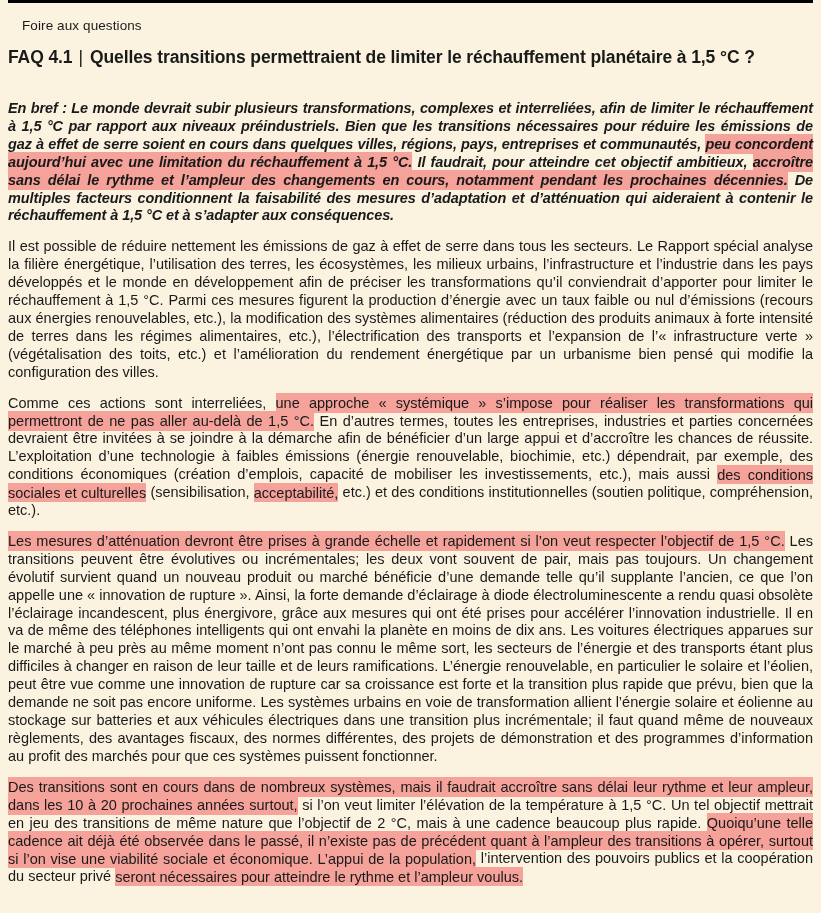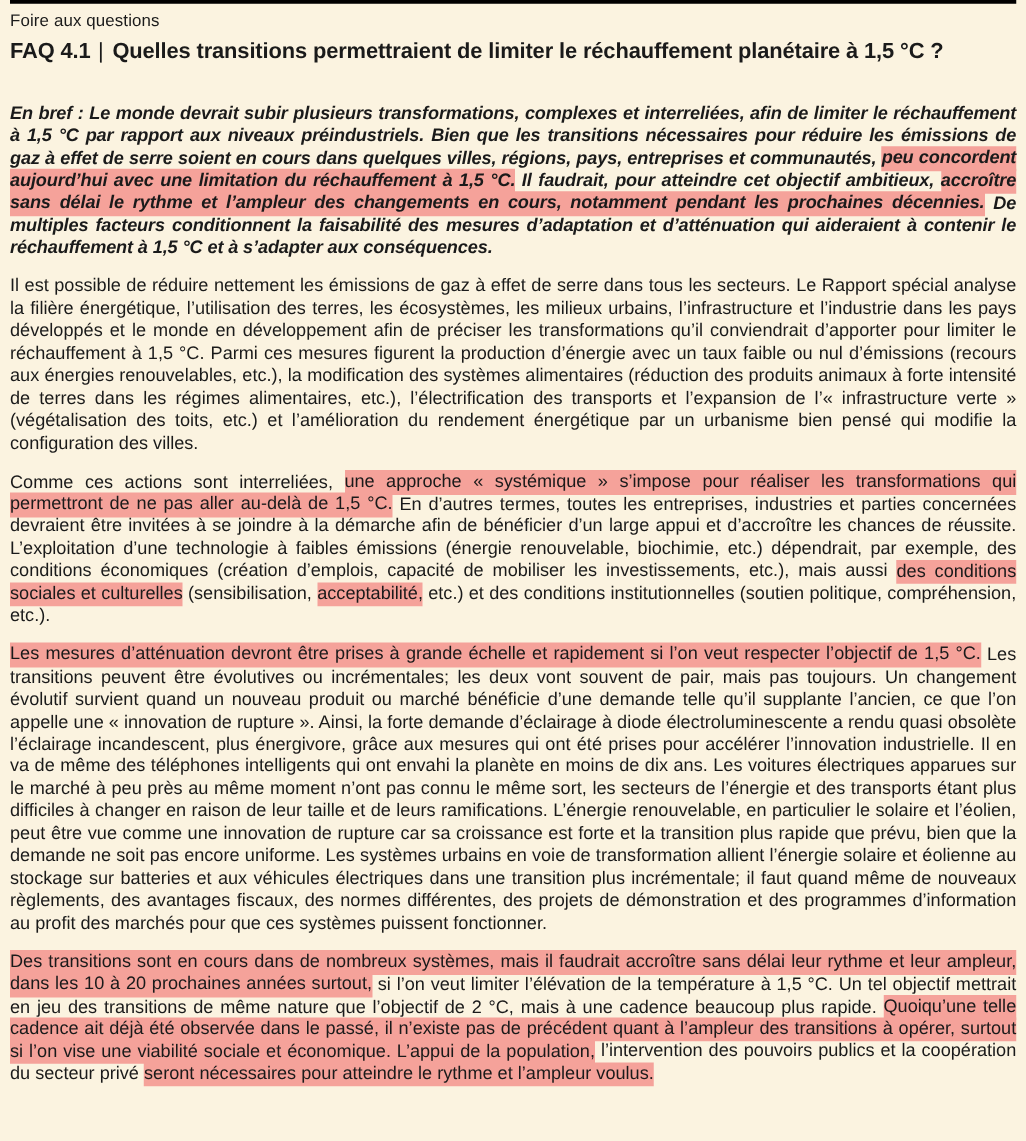--- a/index.html
+++ b/index.html
@@ -20,21 +20,21 @@
   }
   .top-rule {
     height: 3px;
     background: #000;
     margin: 0 0 5px 0;
   }
   .kicker {
     font-size: 13.5px;
     font-weight: 400;
     letter-spacing: 0.1px;
-    margin: 0;
+    margin: 14px;
     padding: 1px 0 0 0;
   }
   .faq-title {
     font-size: 17.5px;
     font-weight: 700;
     margin: 6px 0 0 0;
     letter-spacing: -0.1px;
   }
   .faq-title .sep {
     display: inline-block;

